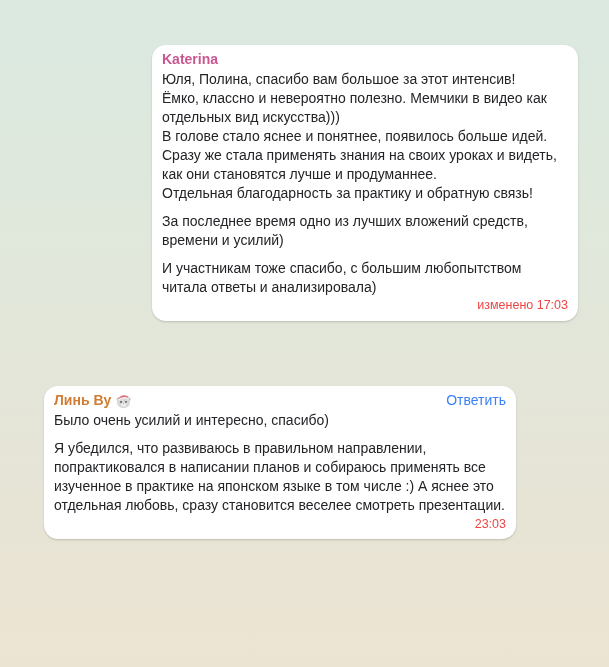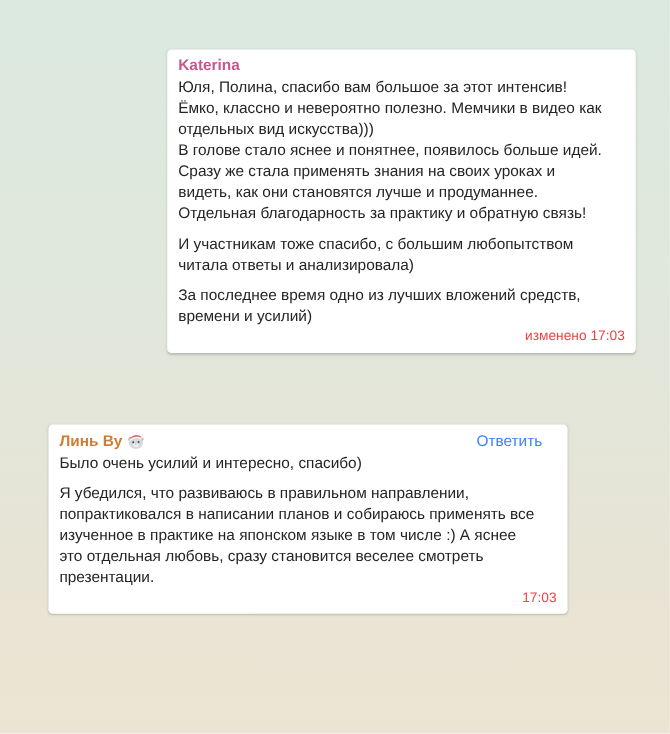--- a/index.html
+++ b/index.html
@@ -22,23 +22,23 @@
       #e1e7db 40%,
       #e3e6d9 55%,
       #e6e4d6 72%,
       #eae4d4 88%,
       #ece4d3 100%);
   }
   .bubble {
     position: absolute;
     box-sizing: border-box;
     background: #ffffff;
-    border-radius: 4px;
+    border-radius: 14px;
     box-shadow: 0 1px 2px rgba(60, 75, 66, 0.25);
-    padding: 5px 23px 24px 10px;
+    padding: 5px 10px 24px 10px;
     color: #232427;
     font-size: 14px;
     line-height: 19px;
   }
   .bubble-1 {
     left: 152px;
     top: 45px;
     width: 426px;
   }
   .bubble-2 {
@@ -102,22 +102,22 @@
 
   <div class="bubble bubble-1">
     <div class="msg-header">
       <span class="author-name" style="color: rgb(201, 86, 143);">Katerina</span>
     </div>
     <div class="msg-text">
         <p>Юля, Полина, спасибо вам большое за этот интенсив!
 Ёмко, классно и невероятно полезно. Мемчики в видео как отдельных вид искусства)))
 В голове стало яснее и понятнее, появилось больше идей. Сразу же стала применять знания на своих уроках и видеть, как они становятся лучше и продуманнее.
 Отдельная благодарность за практику и обратную связь!</p>
+        <p>За последнее время одно из лучших вложений средств, времени и усилий)</p>
         <p>И участникам тоже спасибо, с большим любопытством читала ответы и анализировала)</p>
-        <p>За последнее время одно из лучших вложений средств, времени и усилий)</p>
       </div>
     <span class="msg-meta">изменено 17:03</span>
   </div>
 
   <div class="bubble bubble-2">
     <div class="msg-header">
       <span class="author-name" style="color: rgb(208, 125, 51);">Линь Ву</span>
       <span class="author-emoji">
         <svg width="17" height="17" viewBox="0 0 18 18" aria-hidden="true">
           <circle cx="4" cy="8" r="2.3" fill="#b9b9bc"></circle>
@@ -132,16 +132,16 @@
           <circle cx="15.4" cy="5.2" r="1.5" fill="#f6f6f6"></circle>
         </svg>
       </span>
       <span class="header-spacer"></span>
       <span class="reply-link">Ответить</span>
     </div>
     <div class="msg-text">
         <p>Было очень усилий и интересно, спасибо)</p>
         <p>Я убедился, что развиваюсь в правильном направлении, попрактиковался в написании планов и собираюсь применять все изученное в практике на японском языке в том числе :) А яснее это отдельная любовь, сразу становится веселее смотреть презентации.</p>
       </div>
-    <span class="msg-meta">17:03</span>
+    <span class="msg-meta">23:03</span>
   </div>
 
 </div>
 
 </body></html>

